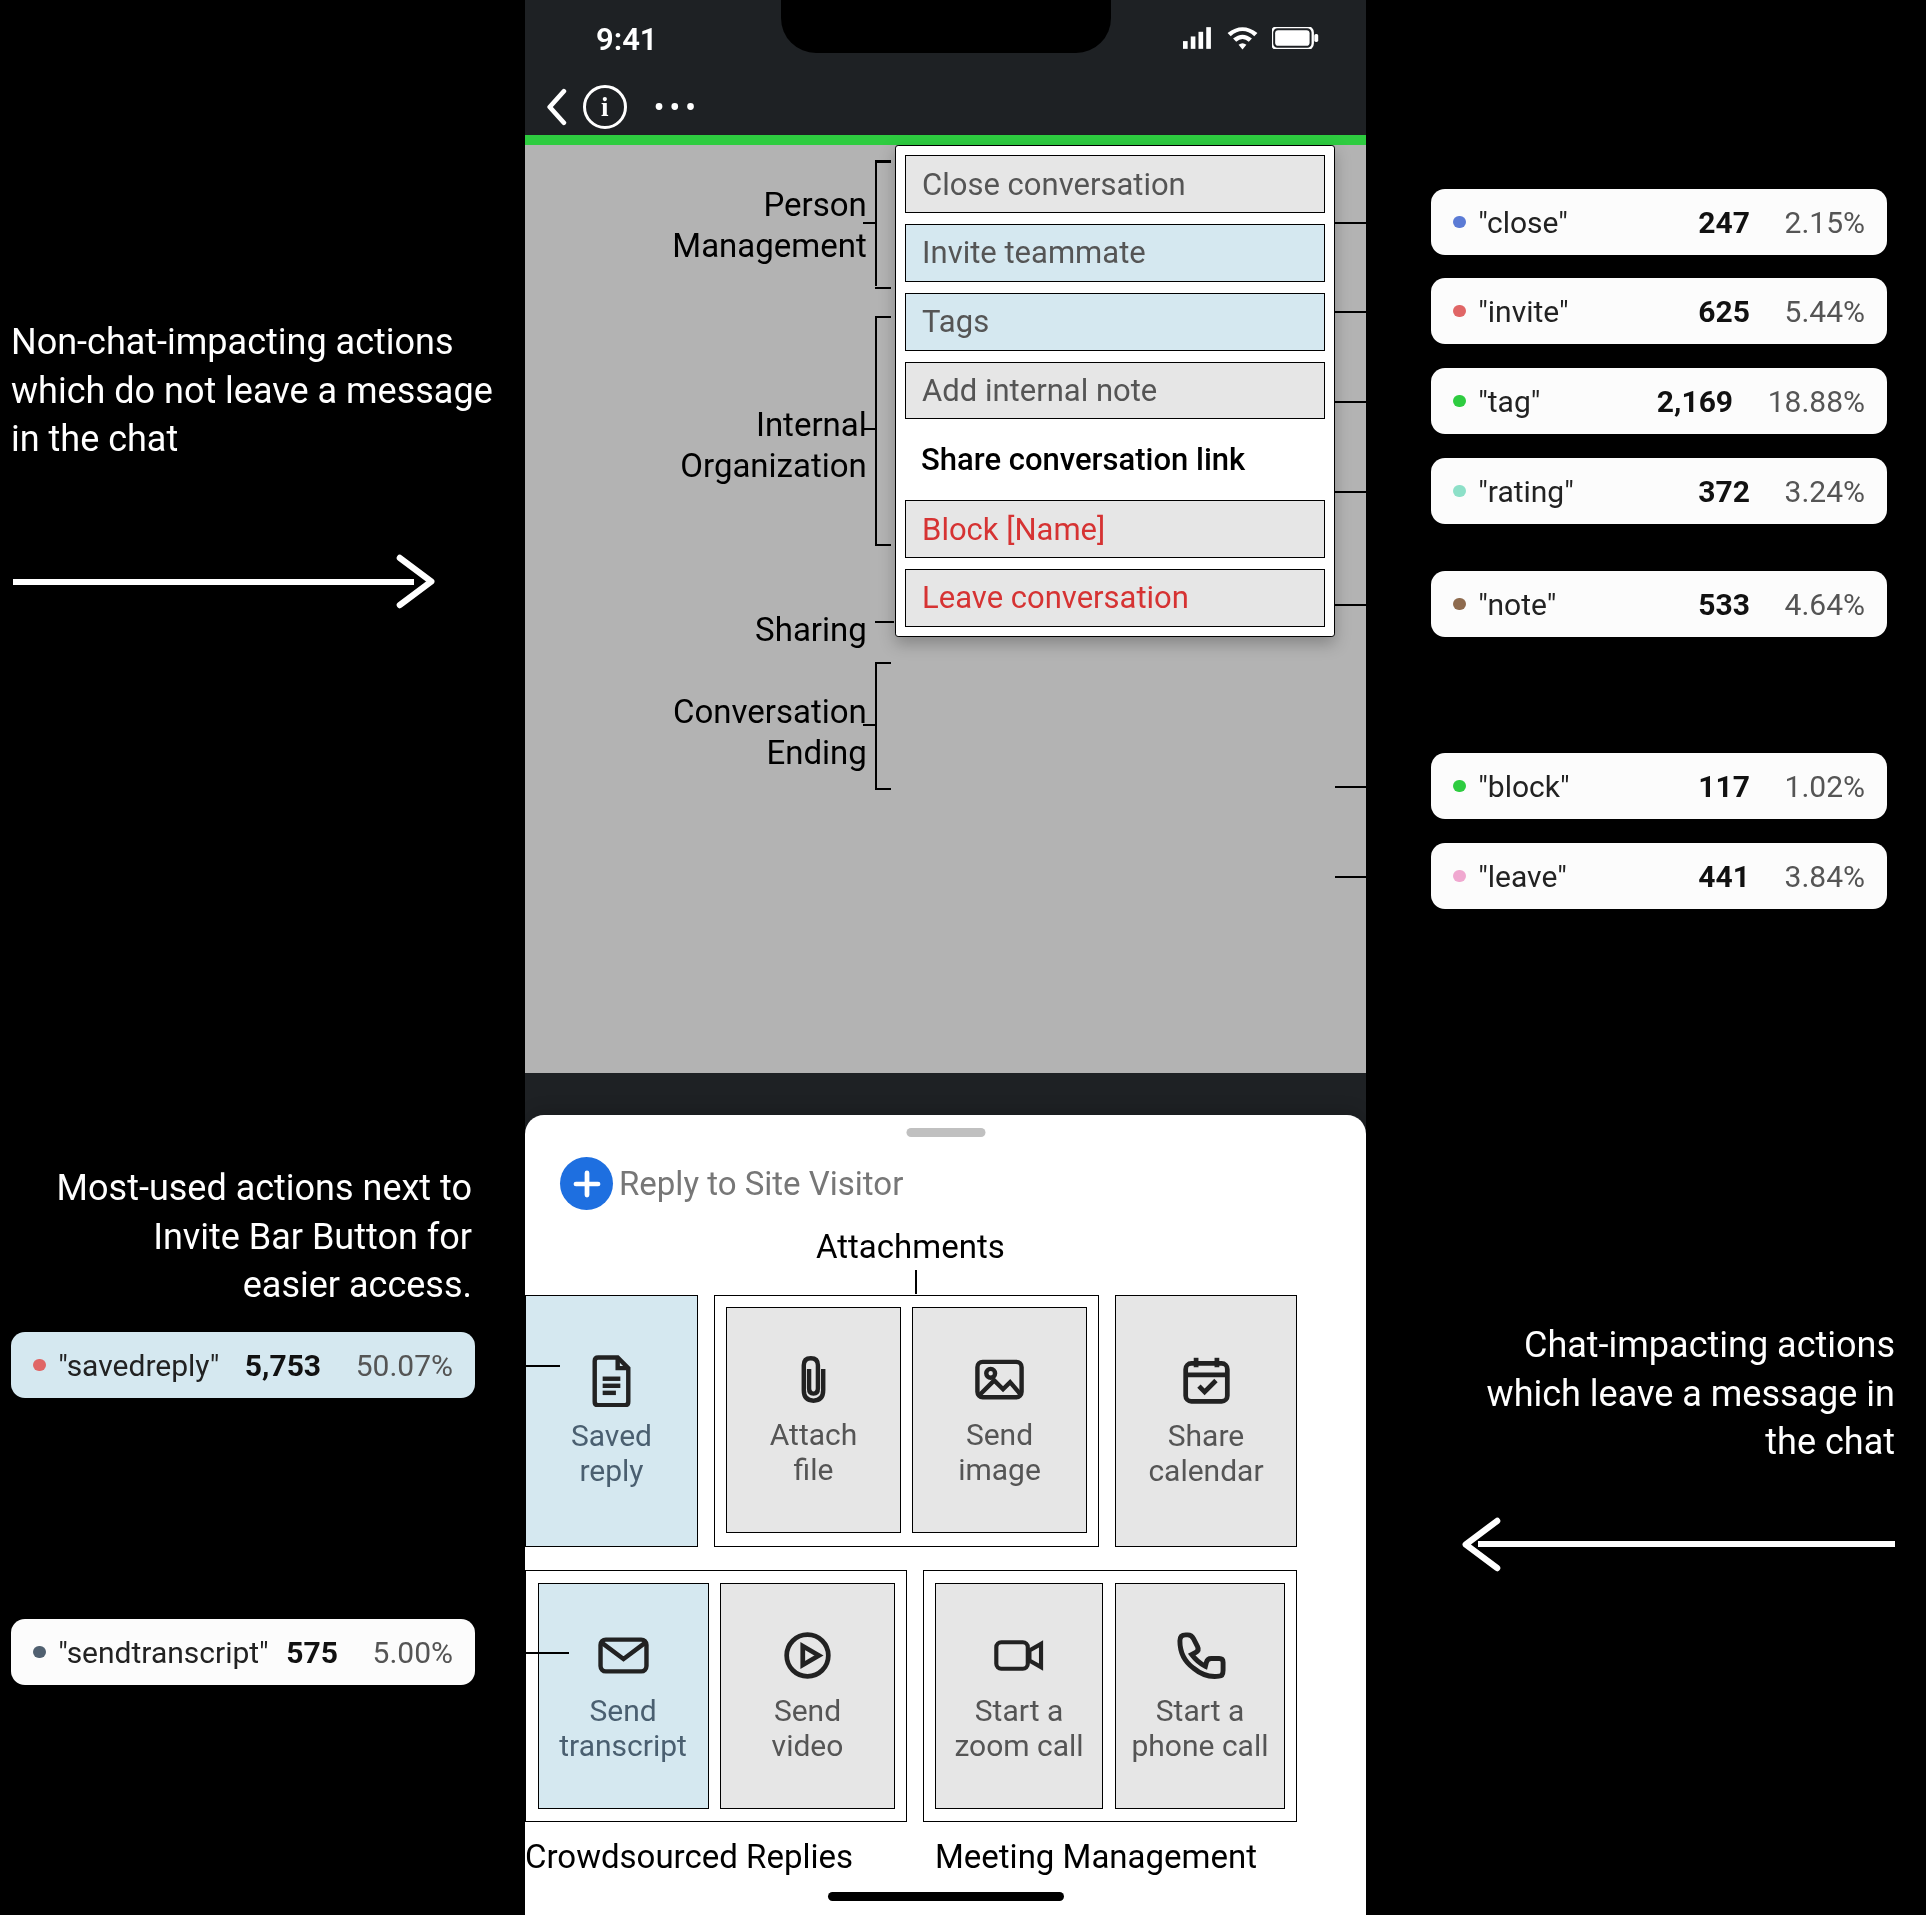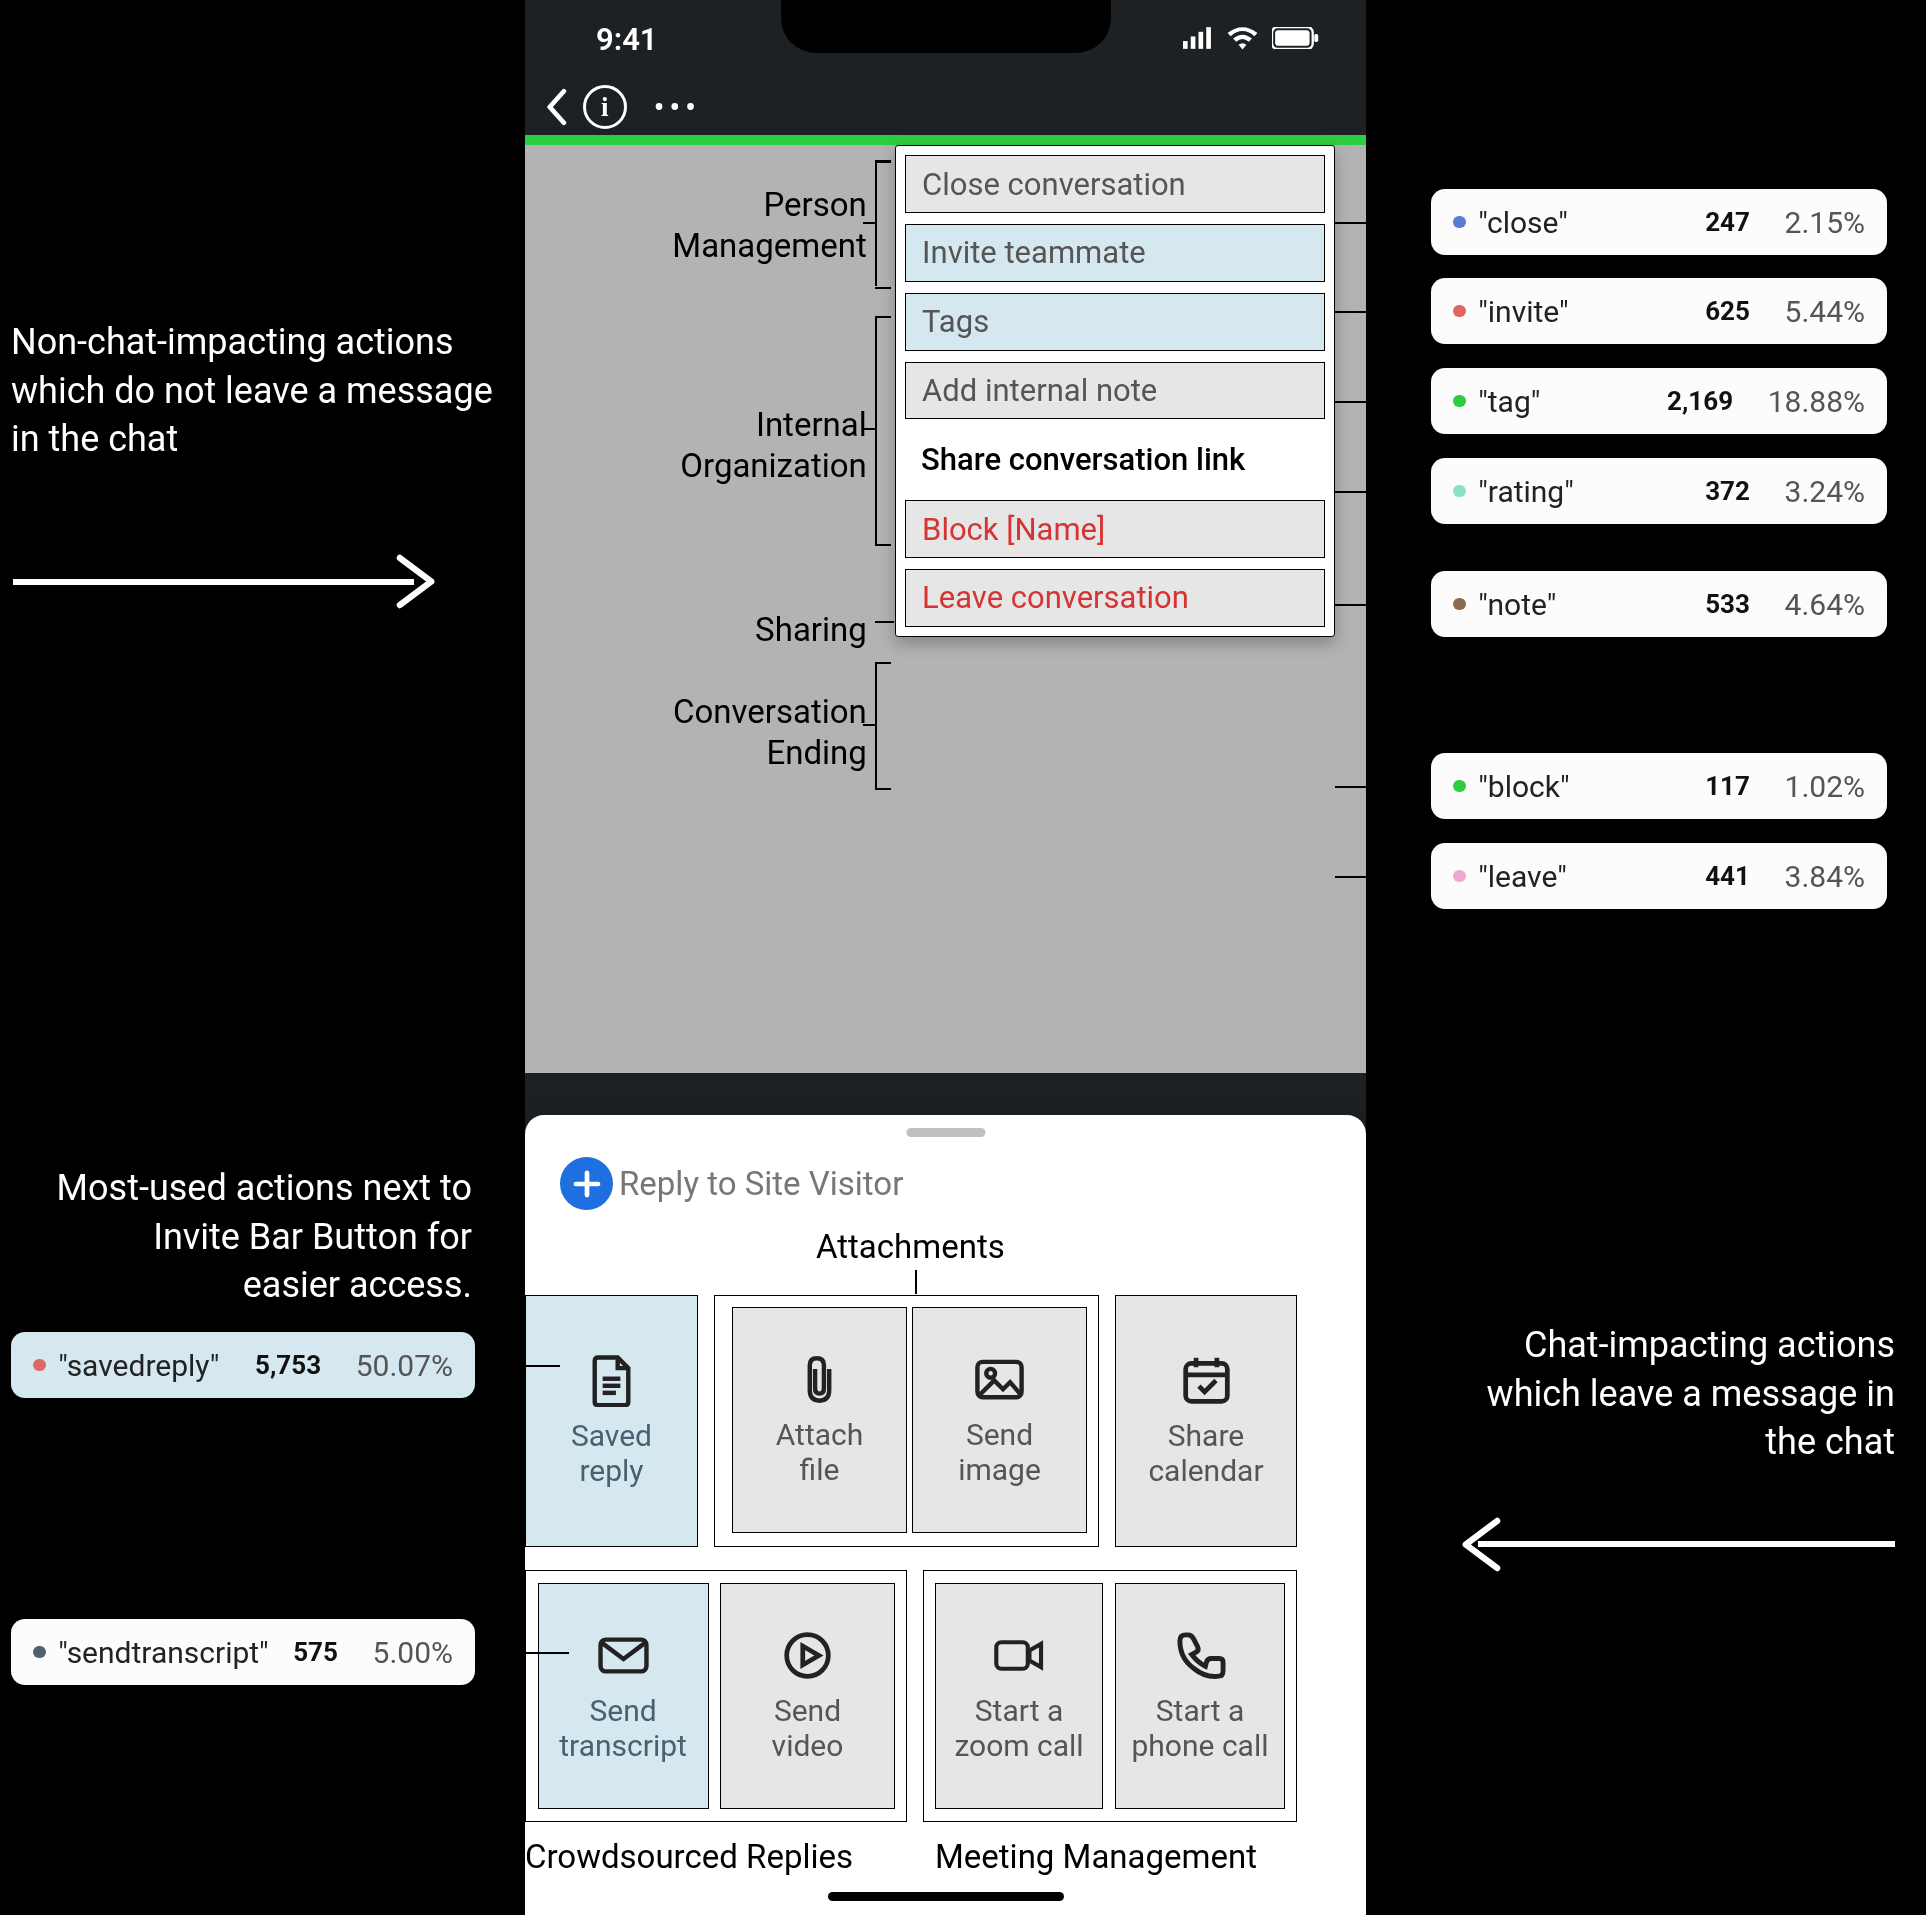--- a/index.html
+++ b/index.html
@@ -119,21 +119,21 @@
   }
   
   
   .stat {
     position:absolute; background:#fcfcfc; border-radius:14px;
     display:flex; align-items:center; padding:0 22px; gap:12.6px;
     height:66px; box-shadow:0 3.1px 9.4px rgba(0,0,0,.2);
   }
   .stat .dot { width:12.6px; height:12.6px; border-radius:50%; }
   .stat .name { font-size:30px; color:#222; flex:1; }
-  .stat .num  { font-size:26px; font-weight:700; color:#111; margin-left:auto; }
+  .stat .num  { font-size:30px; font-weight:700; color:#111; margin-left:auto; }
   .stat .pct  { font-size:30px; color:#555; margin-left:22px; }
   
   .stat.blue-tint { background:#d5e8f0; }
   
   
   .anno {
     position:absolute; color:#fff; font-size:36px; line-height:1.35;
   }
   .anno.right { text-align:right; }
   
@@ -256,21 +256,21 @@
             <path d="M32 4 V16 H44"></path>
             <line x1="15" y1="28" x2="35" y2="28"></line>
             <line x1="15" y1="36" x2="35" y2="36"></line>
             <line x1="15" y1="44" x2="30" y2="44"></line>
           </svg>
         <span class="label" style="white-space:pre-line;">Saved
 reply</span>
       </div>
 
       <div class="group-outline" style="left:189px; top:63px; width:385px; height:252px;"></div>
-      <div class="tile" style="left:207px; top:75px; width:175px; height:226px;">
+      <div class="tile" style="left:201px; top:75px; width:175px; height:226px;">
         <svg viewBox="0 0 50 60">
             <path d="M36 18 V42 Q36 54 25 54 Q14 54 14 42 V14 Q14 6 22 6 Q30 6 30 14 V40 Q30 46 25 46 Q20 46 20 40 V18"></path>
           </svg>
         <span class="label" style="white-space:pre-line;">Attach
 file</span>
       </div>
       <div class="tile" style="left:387px; top:75px; width:175px; height:226px;">
         <svg viewBox="0 0 60 50">
             <rect x="5" y="5" width="50" height="40" rx="6"></rect>
             <circle cx="20" cy="18" r="5"></circle>

